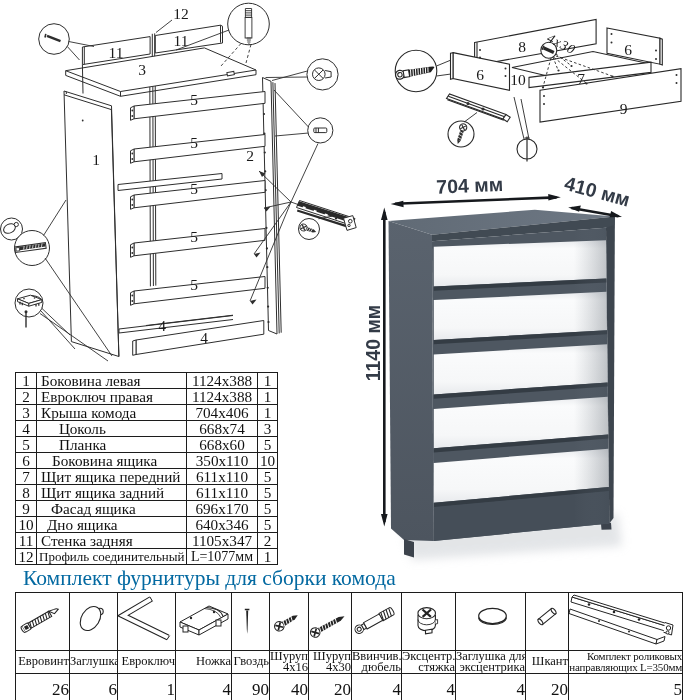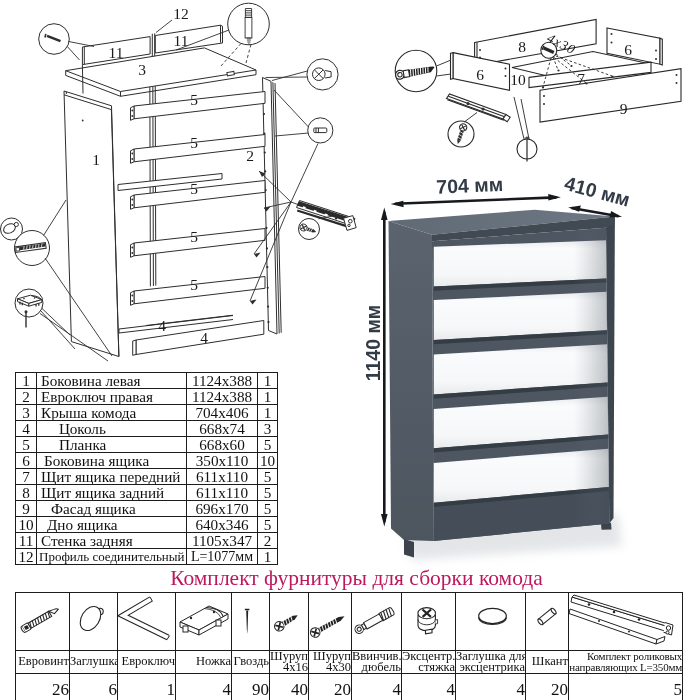--- a/index.html
+++ b/index.html
@@ -4,21 +4,21 @@
 <style>
 html,body{margin:0;padding:0;background:#fff;}
 body{width:689px;height:700px;position:relative;overflow:hidden;font-family:"Liberation Serif",serif;color:#111;}
 #art{position:absolute;left:0;top:0;}
 table{border-collapse:collapse;table-layout:fixed;}
 td{border:1px solid #1c1c1c;padding:0;overflow:hidden;white-space:nowrap;}
 .pt{position:absolute;left:15px;top:372px;width:259px;height:193px;}
 .pt td{font-size:15.2px;height:15px;line-height:14px;}
 .pt .c{text-align:center;}
 .pt .n{padding-left:4px;margin-top:13px;}
-.hdr{position:absolute;left:23px;top:566px;width:667px;text-align:center;font-size:21.5px;color:#be185d;}
+.hdr{position:absolute;left:23px;top:566px;width:667px;text-align:left;font-size:21.5px;color:#0369a1;}
 .ht{position:absolute;left:15px;top:592px;width:668px;}
 .ht td{text-align:right;vertical-align:middle;}
 .ht svg{display:block;margin:0 auto;}
 .ht .ico{height:57.9px;}
 .ht .nm{height:22.2px;font-size:12.5px;line-height:11px;white-space:normal;}
 .ht .qt{height:33px;font-size:17px;line-height:17px;}
 </style>
 </head>
 <body>
 <svg id="art" width="689" height="700" viewBox="0 0 689 700">
@@ -409,21 +409,21 @@
         <td class="c">3</td>
       </tr>
 <tr>
         <td class="c">5</td>
         <td class="n" style="padding-left:22px">Планка</td>
         <td class="c">668x60</td>
         <td class="c">5</td>
       </tr>
 <tr>
         <td class="c">6</td>
-        <td class="n" style="padding-left:7px">Боковина ящика</td>
+        <td class="n" style="padding-left:15px">Боковина ящика</td>
         <td class="c">350x110</td>
         <td class="c">10</td>
       </tr>
 <tr>
         <td class="c">7</td>
         <td class="n">Щит ящика передний</td>
         <td class="c">611x110</td>
         <td class="c">5</td>
       </tr>
 <tr>

